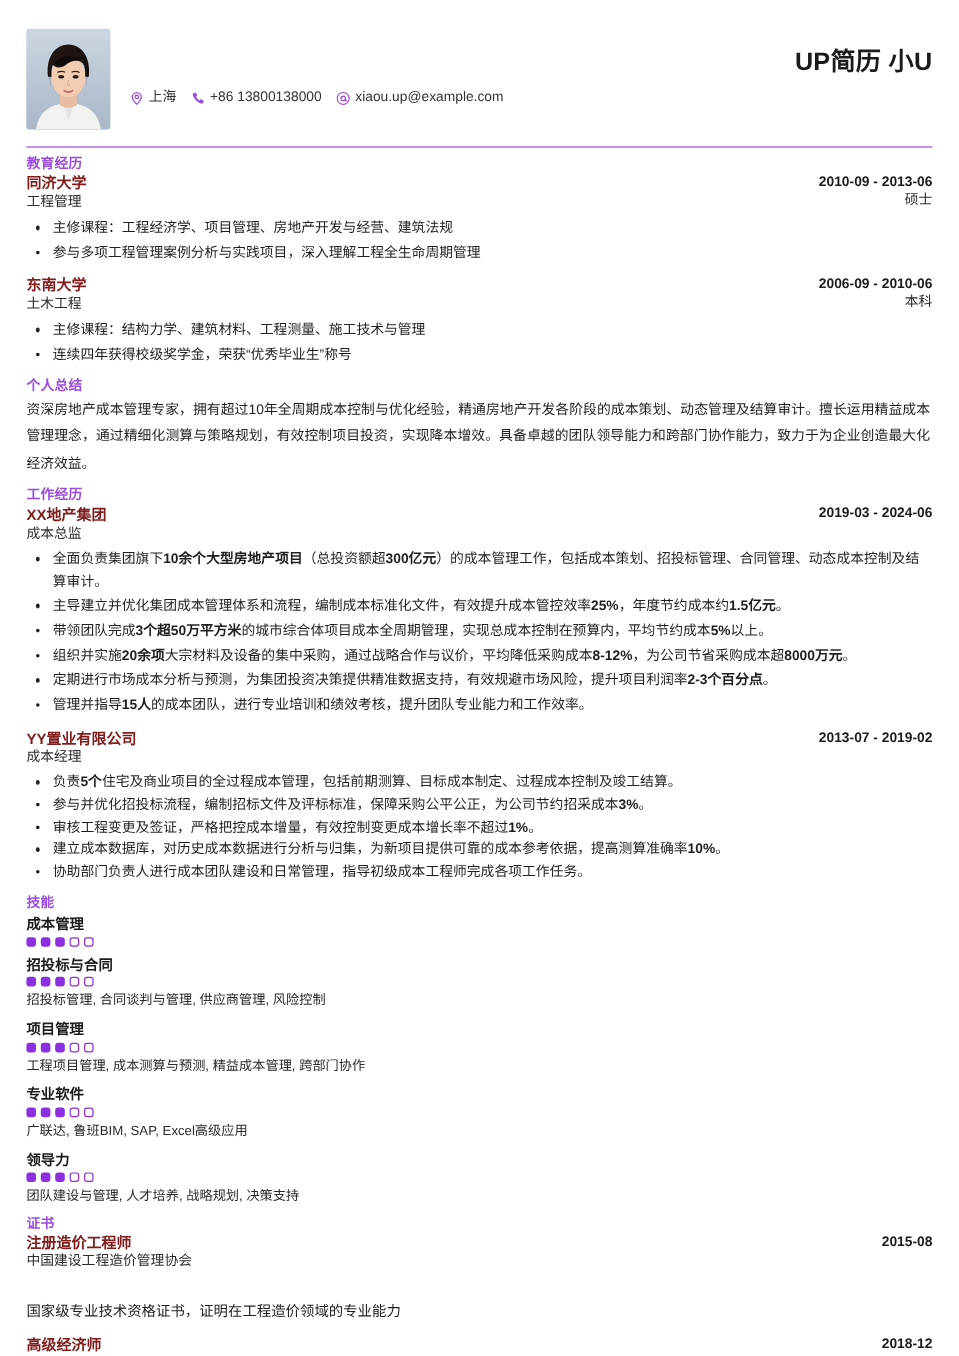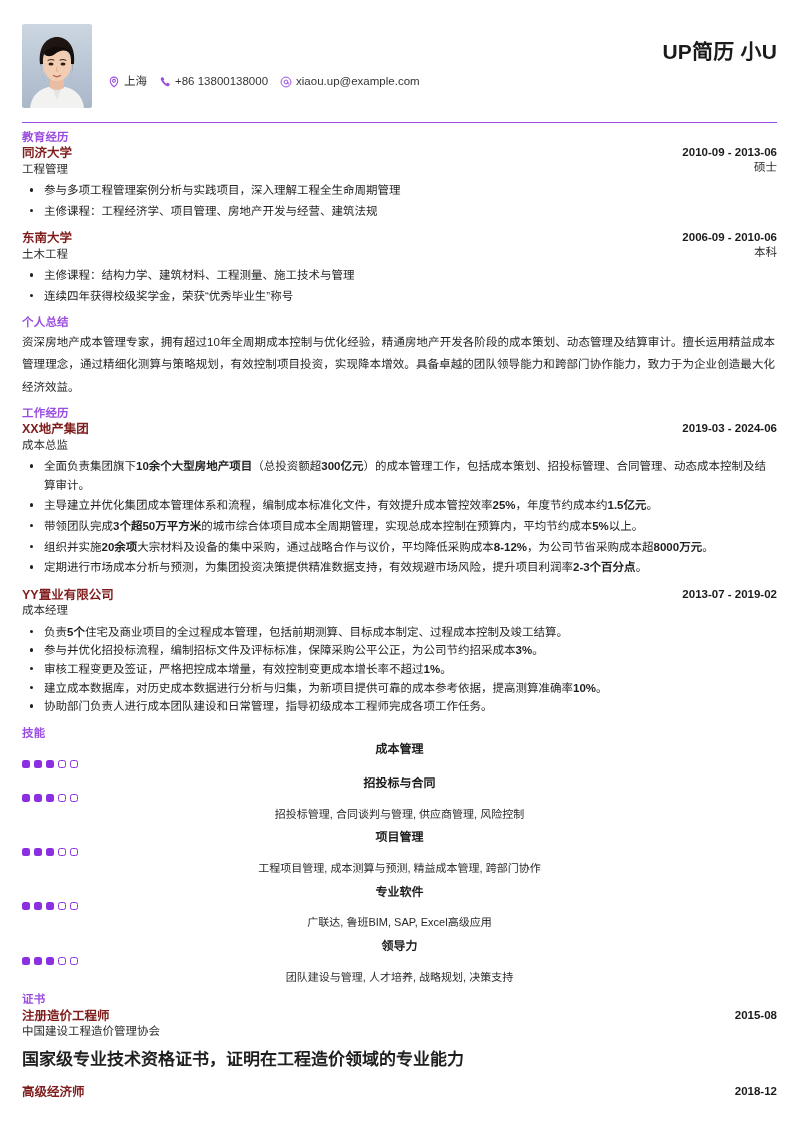--- a/index.html
+++ b/index.html
@@ -161,21 +161,21 @@
 
   .para {
     font-size: 11.5px;
     line-height: 1.95;
     color: #1f1f1f;
     margin: 1px 2px 8px 0;
     text-align: justify;
   }
 
   
-  .skill { margin-bottom: 7px; text-align: center; }
+  .skill { margin-bottom: 7px; }
   .skill-name {
     font-size: 12px;
     font-weight: 700;
     color: #1b1b1b;
     line-height: 1.4;
     margin-bottom: 2px;
   }
   .dots {
     display: flex;
     gap: 4px;
@@ -191,25 +191,24 @@
   .dot.off { background: transparent; border: 1.6px solid #8B2FE0; }
   .skill-desc {
     font-size: 11px;
     color: #2a2a2a;
     line-height: 1.5;
   }
 
   
   .cert { margin-bottom: 4px; }
   .cert-desc {
-    font-size: 17px;
+    font-size: 12px;
     color: #1f1f1f;
     line-height: 1.6;
-    margin-top: 7px;
-    font-weight: bold;
+    margin-top: 24px;
   }
   .cert-issuer {
     font-size: 11.5px;
     color: #2d2d2d;
     line-height: 1.35;
   }
 </style>
 </head>
 <body>
 
@@ -304,22 +303,22 @@
         <div class="entry-left">
           <div class="org">同济大学</div>
           <div class="role">工程管理</div>
         </div>
         <div class="entry-right">
           <div class="date">2010-09 - 2013-06</div>
           <div class="degree">硕士</div>
         </div>
       </div>
       <ul class="bullets">
+        <li>主修课程：工程经济学、项目管理、房地产开发与经营、建筑法规</li>
         <li>参与多项工程管理案例分析与实践项目，深入理解工程全生命周期管理</li>
-        <li>主修课程：工程经济学、项目管理、房地产开发与经营、建筑法规</li>
       </ul>
     </div>
 
     <div class="entry">
       <div class="entry-head">
         <div class="entry-left">
           <div class="org">东南大学</div>
           <div class="role">土木工程</div>
         </div>
         <div class="entry-right">
@@ -351,20 +350,21 @@
         <div class="entry-right">
           <div class="date">2019-03 - 2024-06</div>
         </div>
       </div>
       <ul class="bullets">
         <li>全面负责集团旗下<b>10余个大型房地产项目</b>（总投资额超<b>300亿元</b>）的成本管理工作，包括成本策划、招投标管理、合同管理、动态成本控制及结算审计。</li>
         <li>主导建立并优化集团成本管理体系和流程，编制成本标准化文件，有效提升成本管控效率<b>25%</b>，年度节约成本约<b>1.5亿元</b>。</li>
         <li>带领团队完成<b>3个超50万平方米</b>的城市综合体项目成本全周期管理，实现总成本控制在预算内，平均节约成本<b>5%</b>以上。</li>
         <li>组织并实施<b>20余项</b>大宗材料及设备的集中采购，通过战略合作与议价，平均降低采购成本<b>8-12%</b>，为公司节省采购成本超<b>8000万元</b>。</li>
         <li>定期进行市场成本分析与预测，为集团投资决策提供精准数据支持，有效规避市场风险，提升项目利润率<b>2-3个百分点</b>。</li>
+        <li>管理并指导<b>15人</b>的成本团队，进行专业培训和绩效考核，提升团队专业能力和工作效率。</li>
       </ul>
     </div>
 
     <div class="entry">
       <div class="entry-head">
         <div class="entry-left">
           <div class="org">YY置业有限公司</div>
           <div class="role">成本经理</div>
         </div>
         <div class="entry-right">

